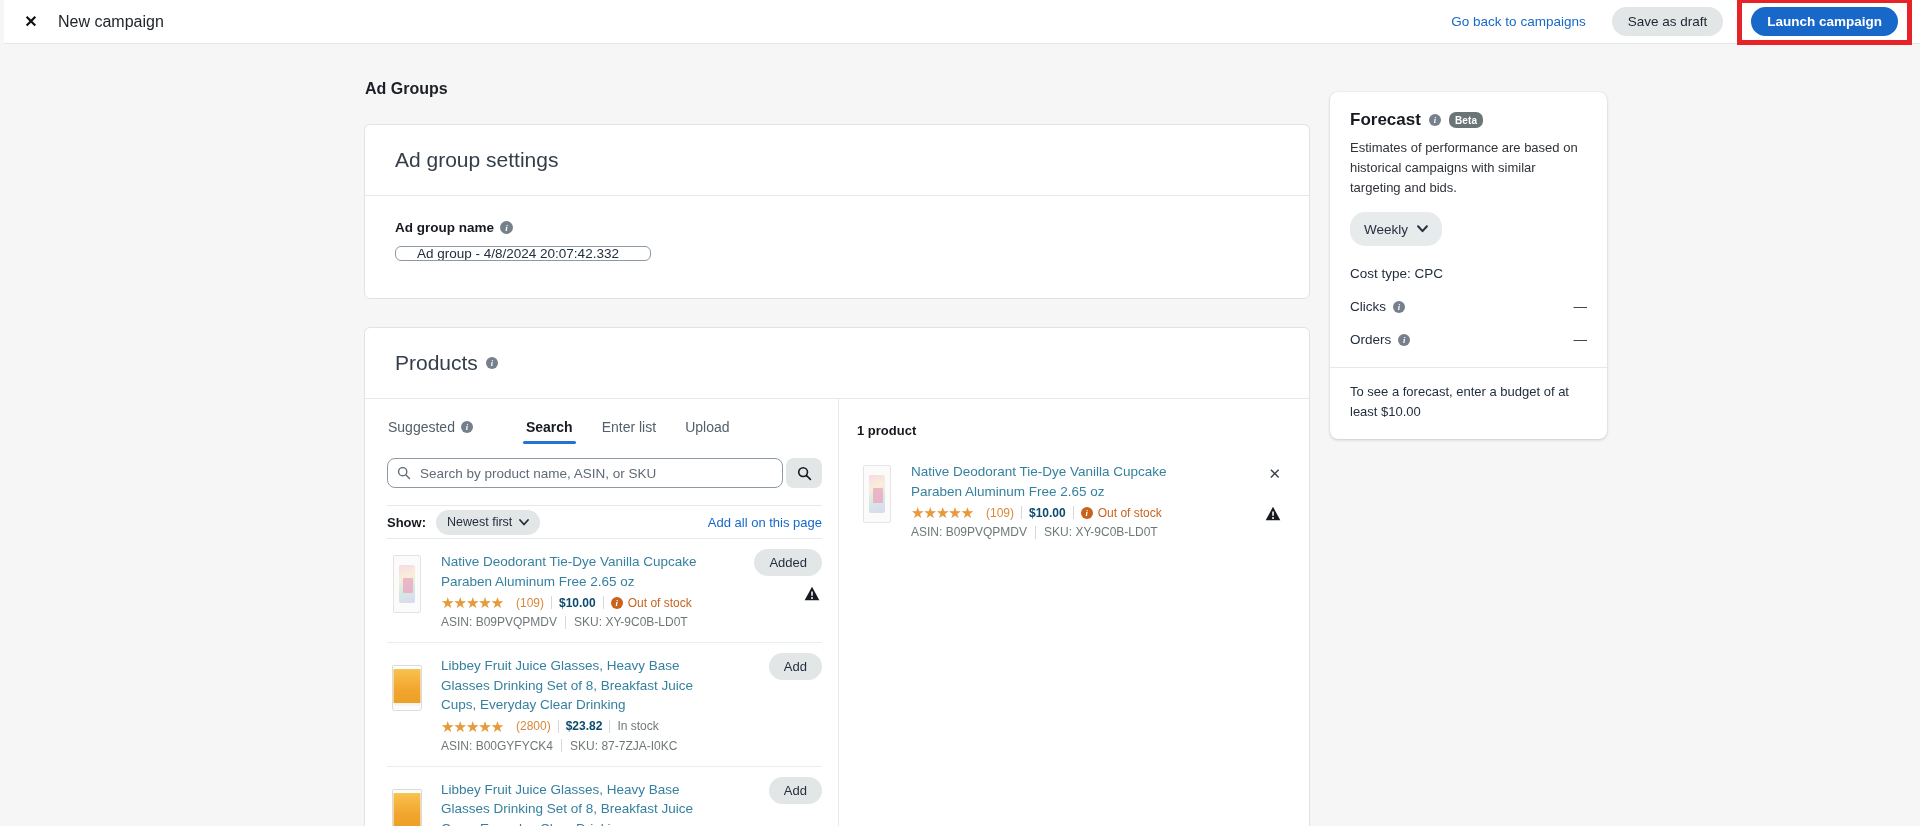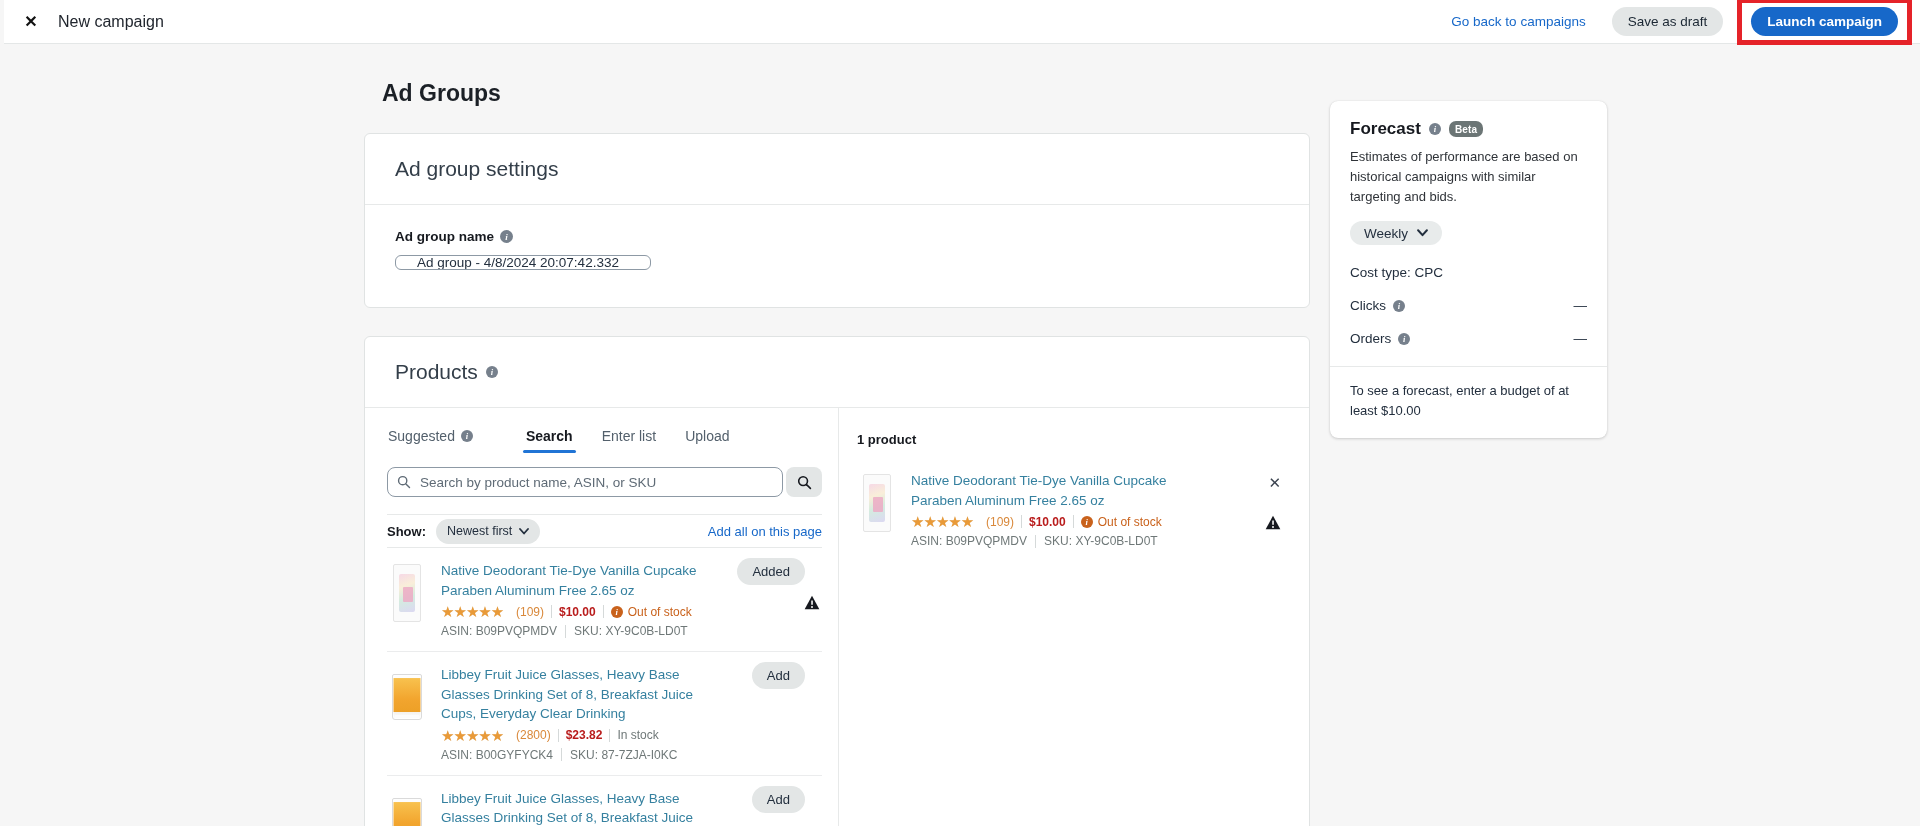--- a/index.html
+++ b/index.html
@@ -29,21 +29,21 @@
     font-family:inherit; cursor:pointer; white-space:nowrap;
   }
   .save-draft { background:#e3e6e6; color:#1b2733; }
   .launch-annotation {
     border:5px solid #e52329; padding:4px 9px; margin-left:14px;
     display:flex; align-items:center; position:relative; z-index:11; background:transparent;
   }
   .launch-btn { background:#1768c9; color:#fff; font-weight:700; }
   
   .main { position:absolute; left:364px; top:44px; width:946px; }
-  .page-heading { font-size:23px; font-weight:600; color:#1b2026; margin:36px 0 26px 18px; }
+  .page-heading { font-size:16px; font-weight:600; color:#1b2026; margin:36px 0 26px 1px; }
   .card { background:#fff; border:1px solid #e0e3e3; border-radius:6px; }
   .card-header {
     padding:23px 30px; font-size:21px; color:#333e49; border-bottom:1px solid #e7e9e9;
     display:flex; align-items:center; gap:8px;
   }
   
   .info-i {
     display:inline-flex; align-items:center; justify-content:center;
     width:13px; height:13px; border-radius:50%; background:#76808c; color:#fff;
     font-size:9px; font-weight:700; flex:0 0 auto; cursor:pointer;
@@ -106,27 +106,27 @@
   .p-image { width:40px; height:64px; margin-right:14px; flex:0 0 auto; display:flex; align-items:center; justify-content:center; }
   .p-content { flex:1; padding-right:96px; min-width:0; }
   .p-title { font-size:13.5px; line-height:1.45; color:#35809f; cursor:pointer; }
   .p-rating-row { display:flex; align-items:center; gap:7px; margin-top:4px; font-size:12px; }
   .stars { position:relative; font-size:15px; letter-spacing:-1px; color:#e5e8e8; line-height:1; width:72px; }
   .stars::before { content:"\2605\2605\2605\2605\2605"; }
   .stars .fill { position:absolute; left:0; top:0; overflow:hidden; white-space:nowrap; color:#e99a38; }
   .stars .fill::before { content:"\2605\2605\2605\2605\2605"; }
   .rating-count { color:#d9883a; margin-left:-4px; }
   .sep { width:1px; height:13px; background:#d5d9d9; }
-  .price { color:#b91c1c; font-weight:600; }
+  .price { color:#0c4a6e; font-weight:600; }
   .stock { display:flex; align-items:center; gap:5px; }
   .stock.out { color:#c9621c; }
   .stock.in  { color:#6f7878; }
   .p-meta { margin-top:5px; font-size:12px; color:#6f7878; display:flex; align-items:center; gap:8px; }
   .add-btn {
-    position:absolute; right:17px; top:10px; background:#e3e6e6; border:none; border-radius:15px;
+    position:absolute; right:0; top:10px; background:#e3e6e6; border:none; border-radius:15px;
     padding:6px 15px; font-size:13px; color:#232f3e; font-family:inherit; cursor:pointer;
   }
   .row-warning { position:absolute; right:2px; top:47px; }
   
   .selected-count { font-size:13px; font-weight:700; color:#16191f; margin-bottom:24px; }
   .selected-item { display:flex; position:relative; padding-right:88px; }
   .sel-close {
     position:absolute; right:2px; top:4px; background:none; border:none; cursor:pointer;
     font-size:15px; color:#3c4450; line-height:1;
   }
@@ -142,30 +142,30 @@
     content:""; position:absolute; left:9px; top:22px; width:10px; height:15px;
     background:rgba(236,170,196,.85); border-radius:1px;
   }
   .img-juice { width:30px; height:46px; position:relative; border:1px solid #dadada; border-radius:2px 2px 3px 3px;
     background:linear-gradient(180deg,#fdfdfd 0%,#fdfdfd 7%,#f8c14e 8%,#f2a52e 55%,#eda027 84%,#f4f2ee 85%,#ffffff 100%);
     box-shadow:inset 0 0 0 1px rgba(255,255,255,.5);
   }
   .img-juice::after { content:""; position:absolute; left:2px; right:2px; bottom:1px; height:3px; background:#fcfcfc; border-radius:1px; }
   
   .forecast {
-    position:absolute; left:1330px; top:101px; width:277px; background:#fff; border-radius:8px;
+    position:absolute; left:1330px; top:92px; width:277px; background:#fff; border-radius:8px;
     box-shadow:0 1px 3px rgba(15,17,17,.18), 0 0 1px rgba(15,17,17,.12);
   }
   .forecast-inner { padding:18px 20px 0; }
   .forecast-title-row { display:flex; align-items:center; gap:8px; }
   .forecast-title { font-size:17px; font-weight:700; color:#16191f; }
   .beta-badge { background:#6b7575; color:#fff; font-size:10px; font-weight:700; border-radius:7px; padding:2.5px 6px; letter-spacing:.2px; }
   .forecast-desc { font-size:13px; color:#2f3338; line-height:1.52; margin-top:8px; }
   .period-pill {
-    margin:15px 0 4px; background:#e8ebeb; border:none; border-radius:15px; height:24px; padding:0 14px;
+    margin:15px 0 4px; background:#e8ebeb; border:none; border-radius:15px; height:34px; padding:0 14px;
     font-size:13.5px; color:#232f3e; font-family:inherit; display:inline-flex; align-items:center; gap:9px; cursor:pointer;
   }
   .cost-type { font-size:13.5px; color:#232f3e; margin-top:16px; }
   .metric-row { display:flex; align-items:center; justify-content:space-between; margin-top:18px; font-size:13.5px; }
   .metric-label { display:flex; align-items:center; gap:7px; }
   .metric-value { color:#232f3e; }
   .forecast-foot { border-top:1px solid #e7e9e9; margin-top:20px; padding:14px 20px 18px; font-size:13px; line-height:1.5; color:#232f3e; }
   
   .icon-svg { display:block; }
 </style>

